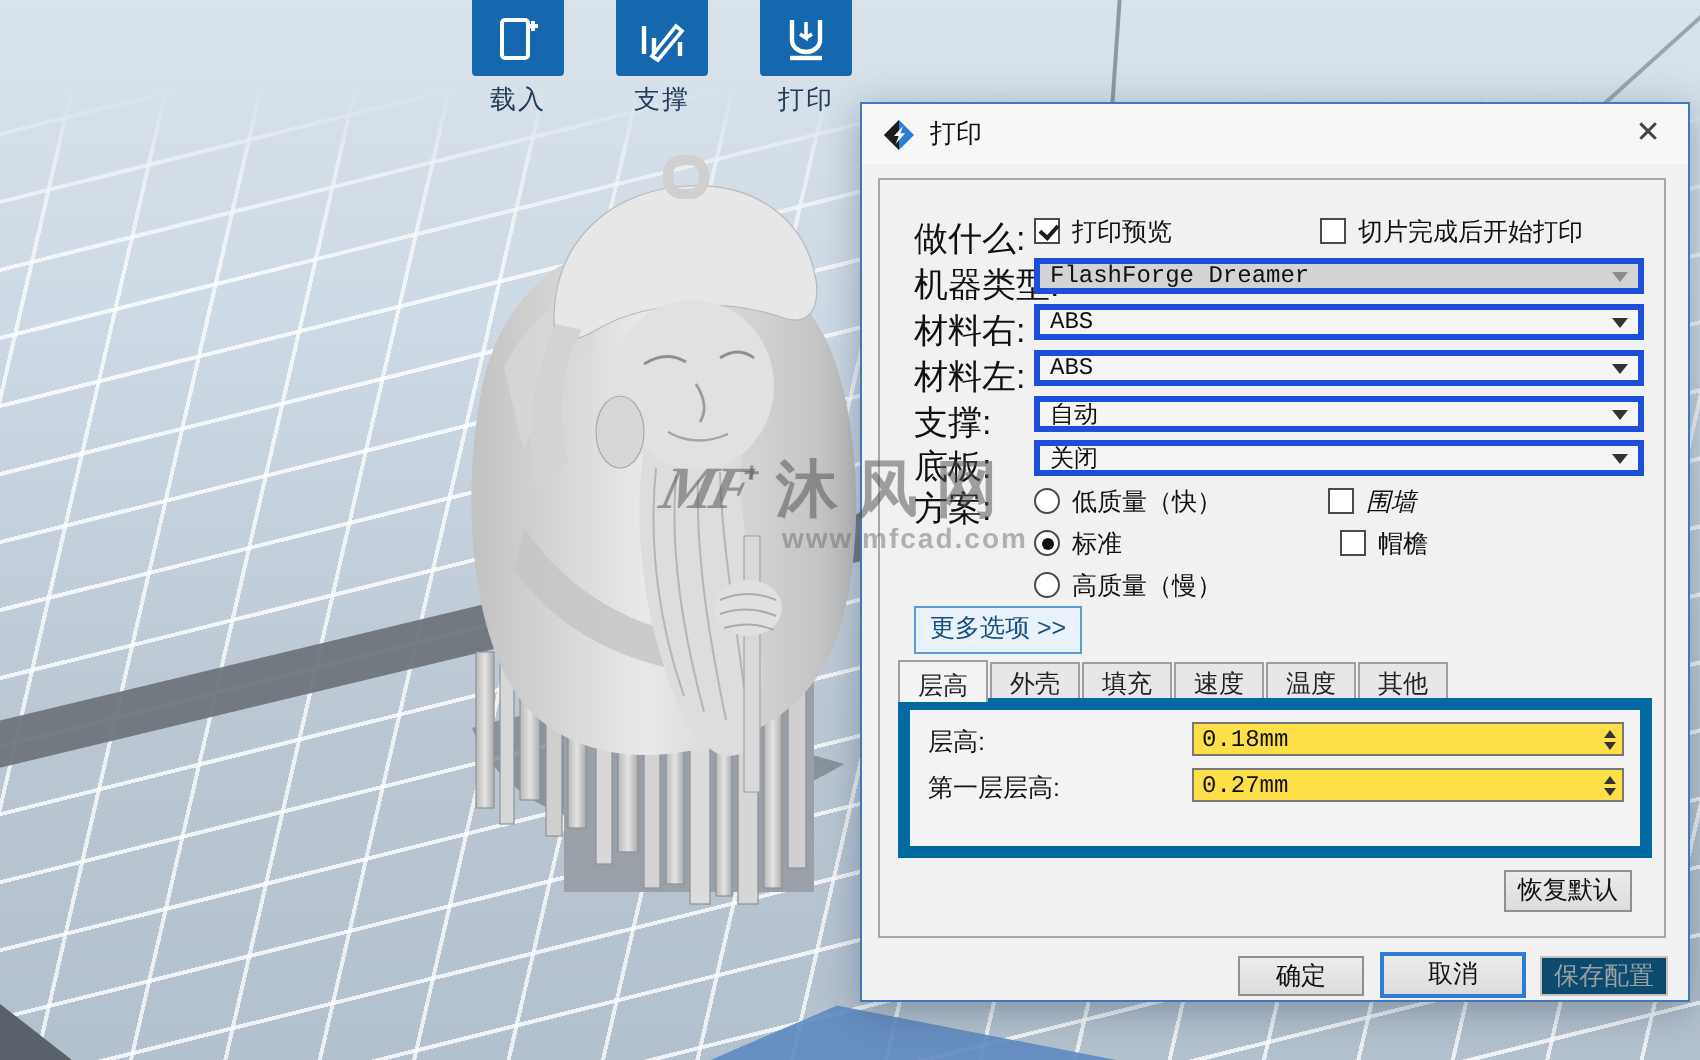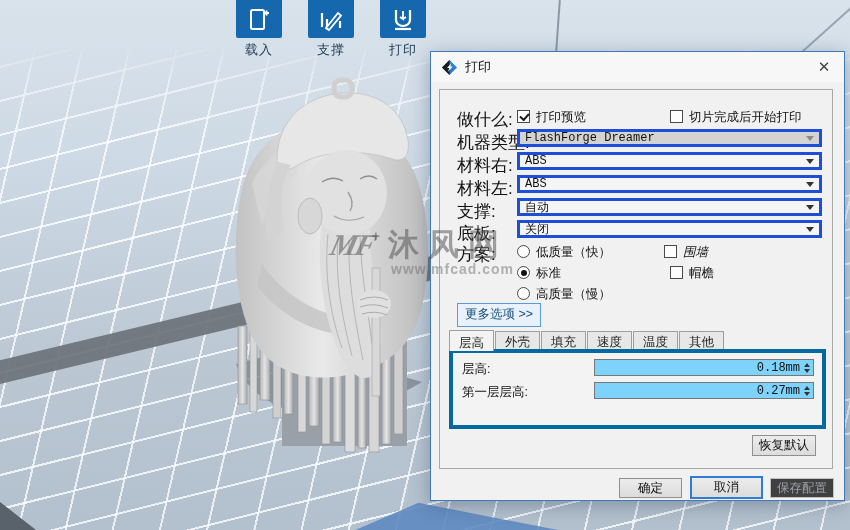--- a/index.html
+++ b/index.html
@@ -65,35 +65,35 @@
   .opt-label { font-size:12.5px; color:#111; margin-left:6px; }
   .opt { position:absolute; white-space:nowrap; }
 
   .more-btn { position:absolute; left:17px; top:213px; padding:2px 7px 3px;
     border:1px solid #5b9bd5; background:#e9f1fa; color:#17507d; font-size:12.5px; cursor:pointer; }
 
   .tabbar { position:absolute; left:9px; top:240px; display:flex; align-items:center; height:20px; }
   .tab { padding:2px 9px 3px; font-size:12.5px; color:#222; background:#e7e7e7;
     border:1px solid #9f9f9f; border-bottom:none; margin-right:1px; height:18px; cursor:pointer; }
   .tab.active { background:#f3f3f3; height:21px; position:relative; z-index:2; padding-top:4px; }
-  .pane { position:absolute; left:9px; top:259px; width:377px; height:80px; border:4px solid #0369a1; background:#f3f3f3; }
+  .pane { position:absolute; left:9px; top:259px; width:377px; height:80px; border:6px solid #0369a1; background:#f3f3f3; }
   .p-label { position:absolute; left:9px; font-size:12.5px; color:#111; }
-  .spin { position:absolute; left:141px; right:8px; height:17px; border:1px solid #777; background:#7dd3fc; display:flex;text-align:right; }
+  .spin { position:absolute; left:141px; right:8px; height:17px; border:1px solid #777; background:#fde047; display:flex; }
   .spin-val { flex:1; font:12px "Liberation Mono", monospace; color:#111; padding:1px 0 0 4px; }
   .spin-arrows { width:13px; display:flex; flex-direction:column; align-items:center; justify-content:center; gap:2px; cursor:pointer; }
   .tri-up { width:0; height:0; border-left:3.5px solid transparent; border-right:3.5px solid transparent; border-bottom:4px solid #333; }
   .tri-dn { width:0; height:0; border-left:3.5px solid transparent; border-right:3.5px solid transparent; border-top:4px solid #333; }
 
   .btn { position:absolute; font-size:12.5px; color:#111; background:linear-gradient(#ececec,#dcdcdc);
     border:1px solid #8f8f8f; text-align:center; cursor:pointer; }
   .btn-restore { left:312px; top:345px; width:64px; height:21px; line-height:19px; }
   .btn-ok      { left:188px; top:426px; width:63px; height:20px; line-height:18px; }
   .btn-cancel  { left:259px; top:424px; width:73px; height:23px; line-height:19px; border:2px solid #2e7cd6; }
   .btn-save    { left:339px; top:426px; width:64px; height:20px; line-height:18px;
-                 color:#9aa0a6; background:#404040; border:1px solid #c2c2c2; cursor:default; }
+                 color:#9aa0a6; background:#0c4a6e; border:1px solid #c2c2c2; cursor:default; }
 </style>
 </head>
 <body>
 
 <div class="screen">
 
   <div class="grid"></div>
   <div class="band-dark"></div>
   <div class="corner-dark"></div>
   <div class="wedge-blue"></div>
@@ -207,21 +207,21 @@
       <span class="title-text">打印</span>
       <span class="close-btn">✕</span>
     </div>
 
     <div class="groupbox">
 
       <span class="g-label" style="top:18px;">做什么:</span>
       <span class="opt" style="left:77px; top:17px;">
         <span class="cb checked"></span><span class="opt-label">打印预览</span>
       </span>
-      <span class="opt" style="left:230px; top:17px;text-align:center;">
+      <span class="opt" style="left:220px; top:17px;text-align:center;">
         <span class="cb"></span><span class="opt-label">切片完成后开始打印</span>
       </span>
 
       <span class="g-label" style="top:41px;">机器类型:</span>
       <div class="ctrl-combo gray" style="top:39px;">
         <span class="combo-val">FlashForge Dreamer</span>
         <span class="combo-arrow"></span>
       </div>
 
       <span class="g-label" style="top:64px;">材料右:</span>

